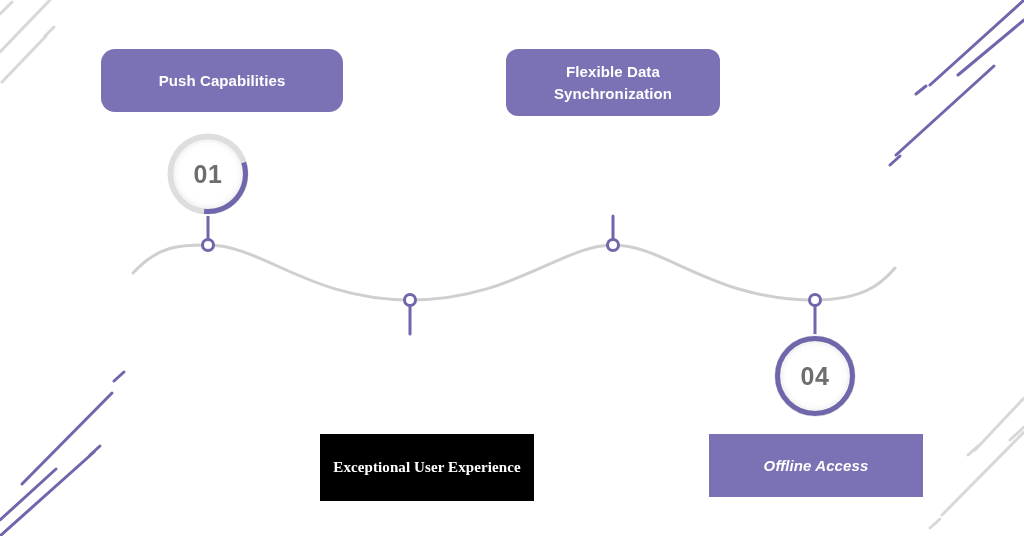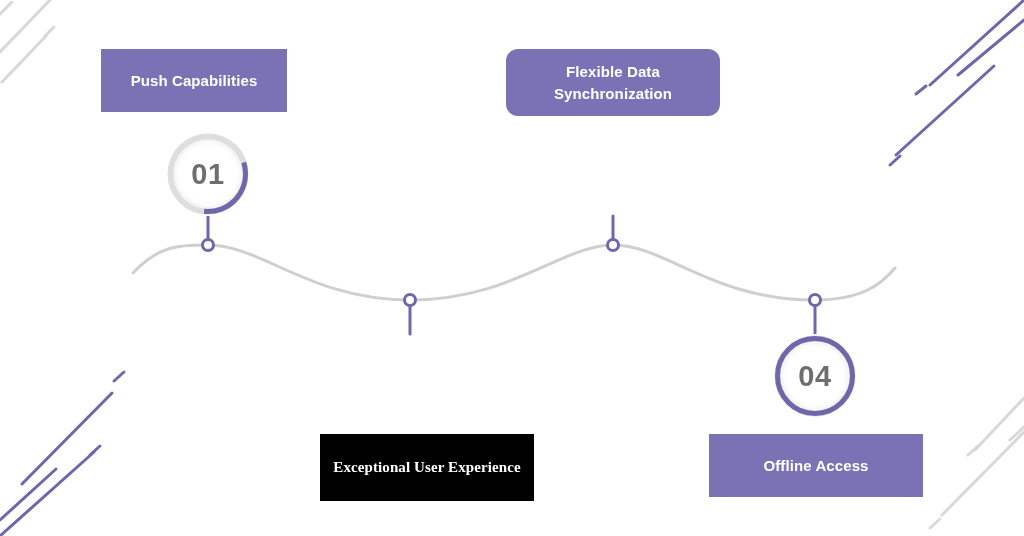--- a/index.html
+++ b/index.html
@@ -77,21 +77,21 @@
   }
   .node-circle .num {
     position: absolute;
     left: 0;
     top: 0;
     width: 84px;
     height: 84px;
     display: flex;
     align-items: center;
     justify-content: center;
-    font-size: 29px;
+    font-size: 25px;
     font-weight: bold;
     color: #6e6e6e;
     letter-spacing: 0.5px;
   }
 </style>
 </head>
 <body>
 
 <div id="infographic" style="width: 1024px; height: 536px; background: rgb(255, 255, 255);">
 
@@ -151,30 +151,30 @@
         <line x1="815" y1="334" x2="815" y2="300" stroke="#6f67ab" stroke-width="3" stroke-linecap="round"></line>
       </g>
     <g id="connector-dots">
         <circle cx="208" cy="245" r="5.5" fill="#ffffff" stroke="#6f67ab" stroke-width="3"></circle>
         <circle cx="410" cy="300" r="5.5" fill="#ffffff" stroke="#6f67ab" stroke-width="3"></circle>
         <circle cx="613" cy="245" r="5.5" fill="#ffffff" stroke="#6f67ab" stroke-width="3"></circle>
         <circle cx="815" cy="300" r="5.5" fill="#ffffff" stroke="#6f67ab" stroke-width="3"></circle>
       </g>
   </svg>
 
-  <div class="label-box" style="left: 101px; top: 49px; width: 186px; height: 63px; background: rgb(122, 114, 181); color: rgb(255, 255, 255);">
+  <div class="label-box" style="left: 101px; top: 49px; width: 242px; height: 63px; background: rgb(122, 114, 181); color: rgb(255, 255, 255); border-radius: 14px;">
     <span>Push Capabilities</span>
   </div>
   <div class="label-box" style="left: 320px; top: 434px; width: 214px; height: 67px; background: #000000; color: rgb(255, 255, 255); font-family: Liberation Serif, serif;">
     <span>Exceptional User Experience</span>
   </div>
   <div class="label-box" style="left: 506px; top: 49px; width: 214px; height: 67px; background: rgb(122, 114, 181); color: rgb(255, 255, 255); border-radius: 12px;">
     <span>Flexible Data Synchronization</span>
   </div>
-  <div class="label-box" style="left: 709px; top: 434px; width: 214px; height: 63px; background: rgb(122, 114, 181); color: rgb(255, 255, 255);">
+  <div class="label-box" style="left: 709px; top: 434px; width: 214px; height: 63px; background: rgb(122, 114, 181); color: rgb(255, 255, 255); font-style: italic;">
     <span>Offline Access</span>
   </div>
 
   <div class="node-circle" style="left: 166px; top: 132px;">
     <svg class="ring-svg" width="84" height="84" viewBox="0 0 84 84">
         <circle cx="42" cy="42" r="37.5" fill="none" stroke="#dedede" stroke-width="6"></circle>
         <path d="M 77.66461936106825 30.411862710939474 A 37.5 37.5 0 0 1 38.080182627463 79.29457107631026" fill="none" stroke="#6f67ab" stroke-width="5" stroke-linecap="butt"></path>
       </svg>
     <div class="inner-disc"></div>
     <div class="num" style="color: rgb(110, 110, 110);">01</div>

